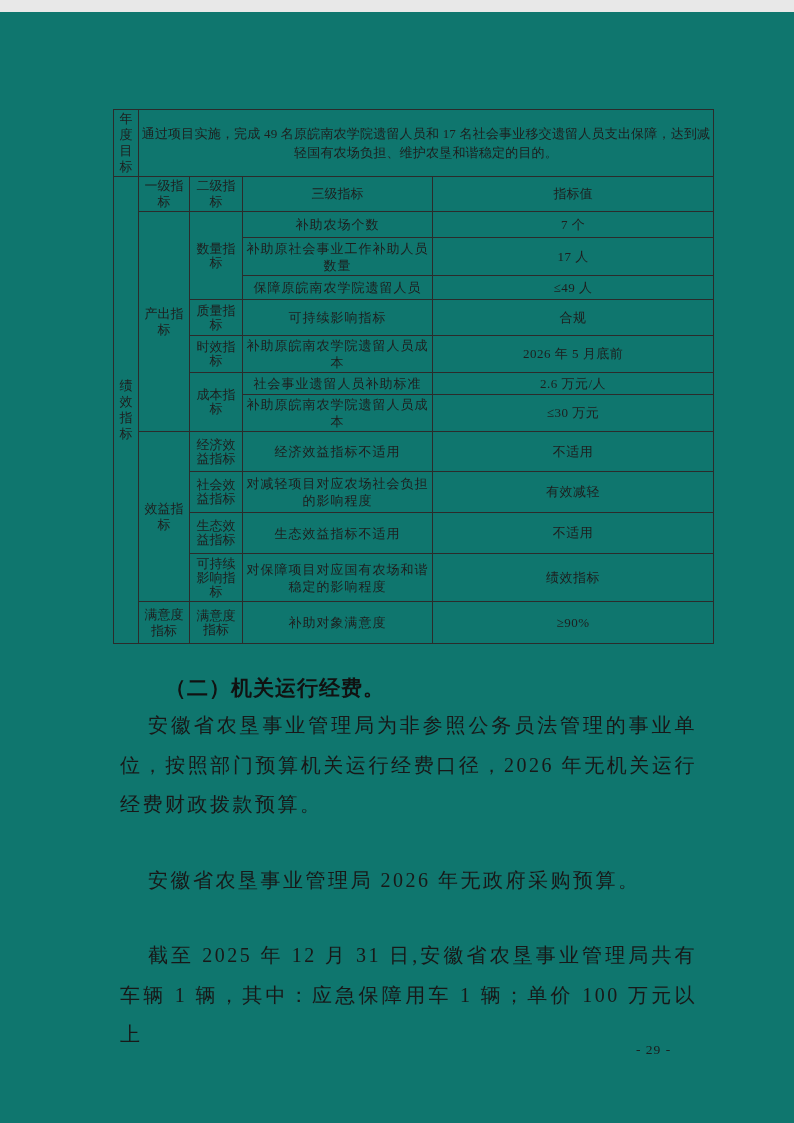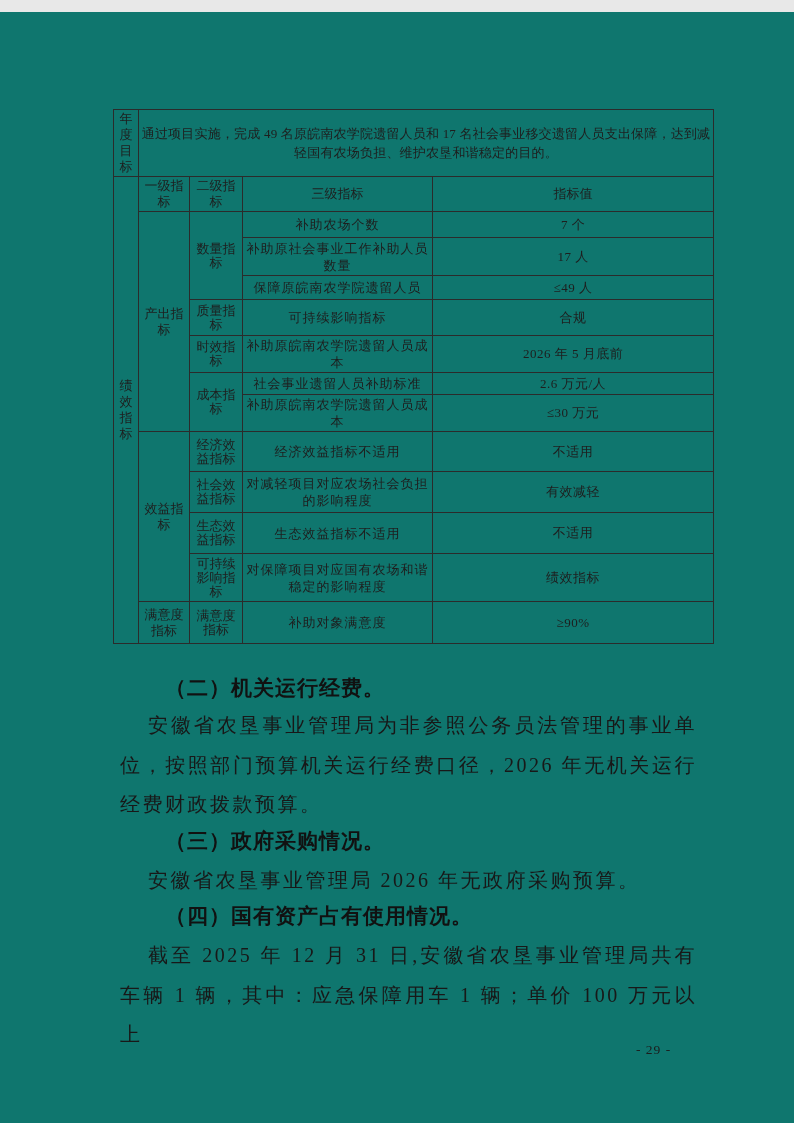--- a/index.html
+++ b/index.html
@@ -138,21 +138,19 @@
         <td class="lv2">满意度指标</td>
         <td class="l3">补助对象满意度</td>
         <td class="val">≥90%</td>
       </tr>
     </tbody>
   </table>
 
   <div class="sec-h h2">（二）机关运行经费。</div>
   <div class="para p1">安徽省农垦事业管理局为非参照公务员法管理的事业单位，按照部门预算机关运行经费口径，2026 年无机关运行经费财政拨款预算。</div>
 
-  <div class="sec-h h3">（三）政府采购情况。</div>
   <div class="para p2">安徽省农垦事业管理局 2026 年无政府采购预算。</div>
 
-  <div class="sec-h h4">（四）国有资产占有使用情况。</div>
   <div class="para p3">截至 2025 年 12 月 31 日,安徽省农垦事业管理局共有车辆 1 辆，其中：应急保障用车 1 辆；单价 100 万元以上</div>
 
   <div class="footer">- 29 -</div>
 
 </div>
 
 </body></html>

